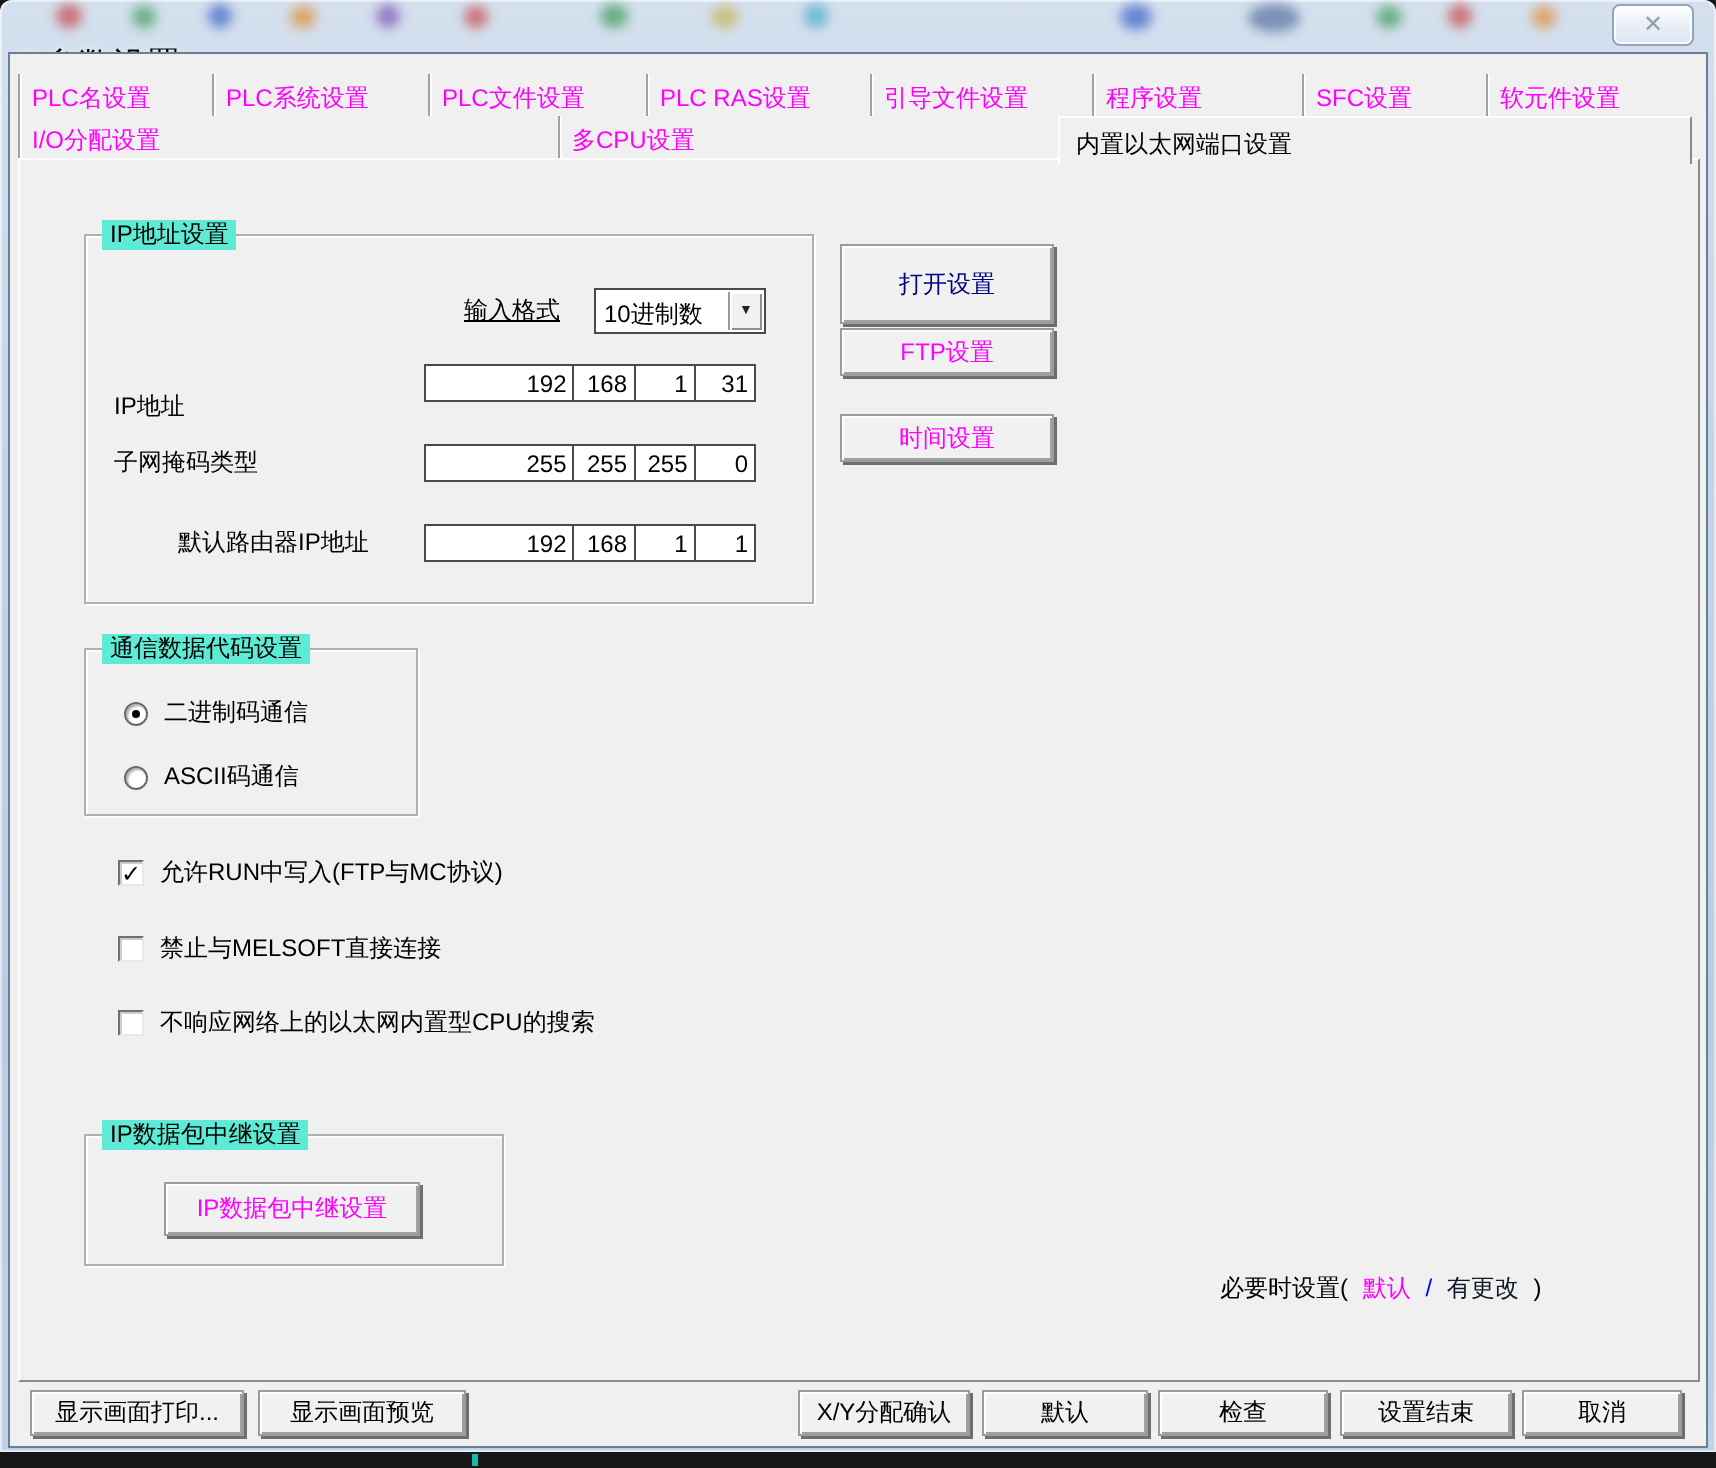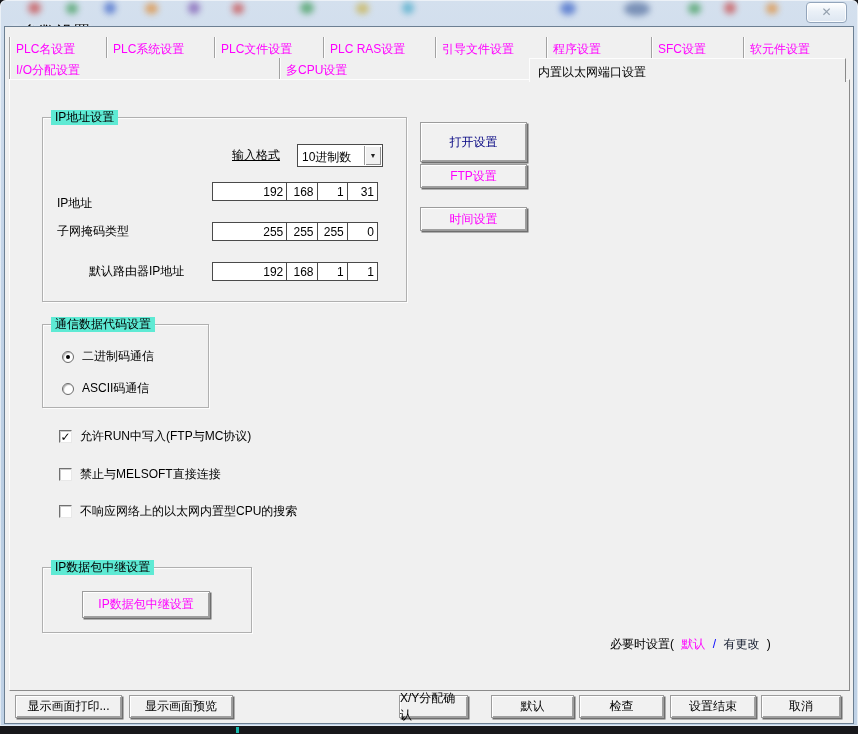--- a/index.html
+++ b/index.html
@@ -232,21 +232,21 @@
       <span style="color:#000;">)</span>
     </div>
   </div>
 
   <div class="btn3d" style="left:10px;top:668px;width:107px;height:23px;">
       <span>显示画面打印...</span>
     </div>
   <div class="btn3d" style="left:124px;top:668px;width:104px;height:23px;">
       <span>显示画面预览</span>
     </div>
-  <div class="btn3d" style="left:394px;top:668px;width:69px;height:23px;justify-content:flex-end;">
+  <div class="btn3d" style="left:394px;top:668px;width:86px;height:23px;">
       <span>X/Y分配确认</span>
     </div>
   <div class="btn3d" style="left:486px;top:668px;width:83px;height:23px;">
       <span>默认</span>
     </div>
   <div class="btn3d" style="left:574px;top:668px;width:85px;height:23px;">
       <span>检查</span>
     </div>
   <div class="btn3d" style="left:665px;top:668px;width:86px;height:23px;">
       <span>设置结束</span>

